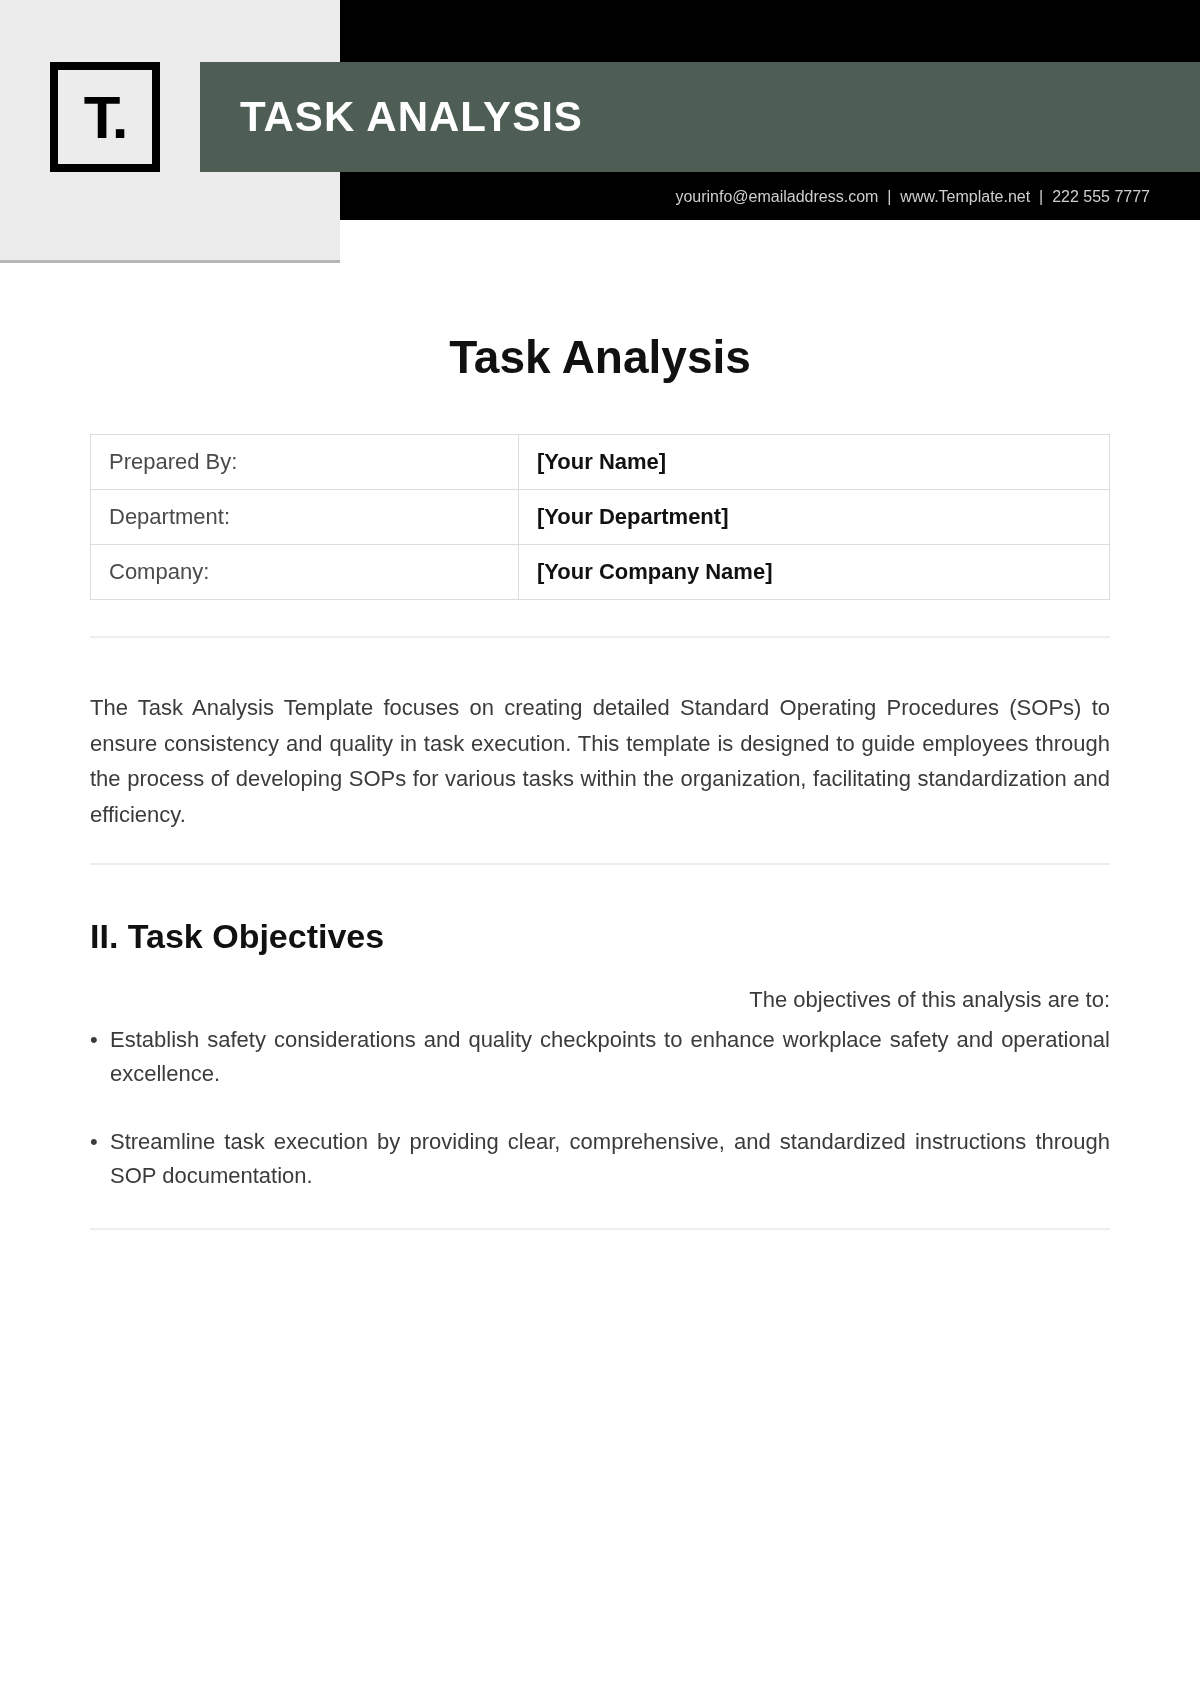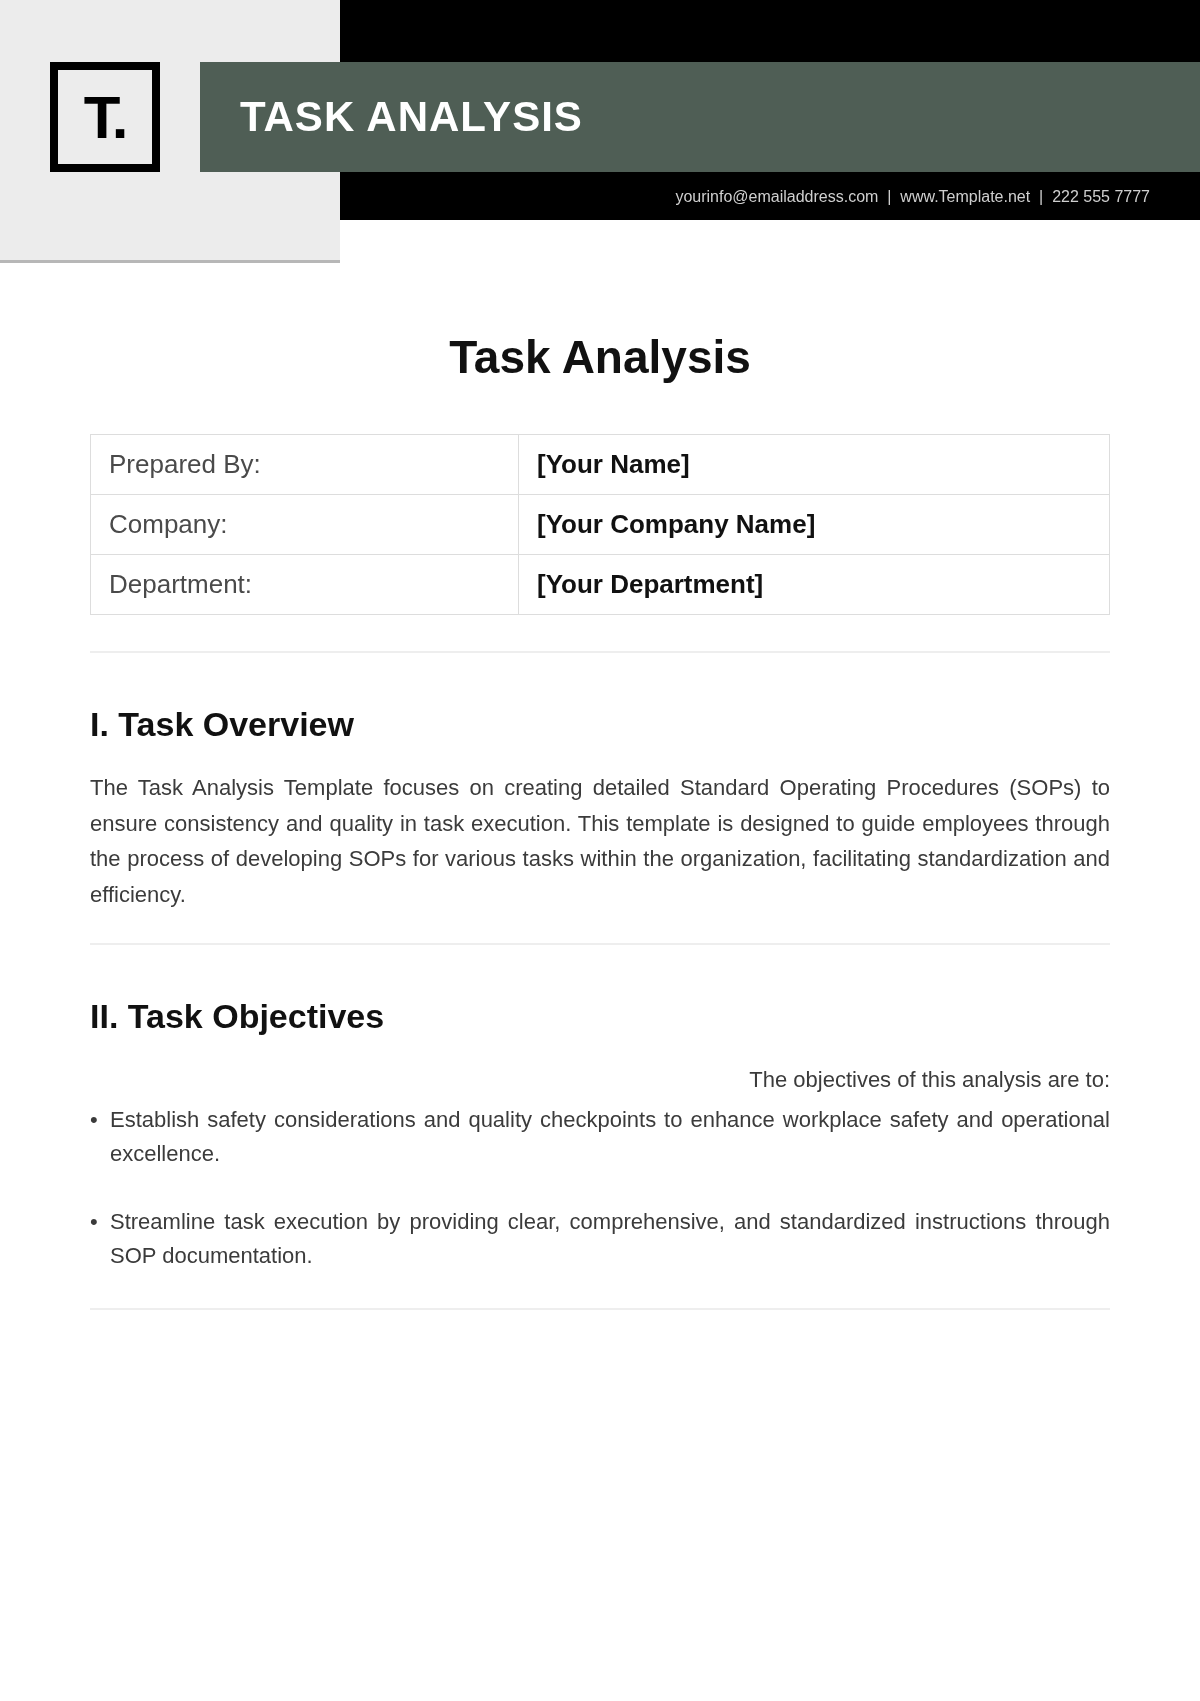--- a/index.html
+++ b/index.html
@@ -7,21 +7,21 @@
 .header-wrap{position:relative;height:220px}
 .black-bar{position:absolute;left:340px;right:0;top:0;height:220px;background:#000}
 .grey-block{position:absolute;left:0;top:0;width:340px;height:263px;background:#ececec}
 .grey-block::after{content:"";position:absolute;left:0;right:0;bottom:0;height:3px;background:#b7b7b7}
 .logo{position:absolute;left:50px;top:62px;width:110px;height:110px;border:8px solid #000;background:#ececec;display:flex;align-items:center;justify-content:center;font-weight:900;font-size:60px;letter-spacing:-2px;color:#000}
 .green-banner{position:absolute;left:200px;right:0;top:62px;height:110px;background:#4f5e55;display:flex;align-items:center;padding-left:40px;color:#fff;font-weight:800;font-size:42px;letter-spacing:1px}
 .contact{position:absolute;right:50px;top:188px;color:#cfcfcf;font-size:16px}
 .page{padding:110px 90px 50px}
 h1.title{text-align:center;font-size:46px;font-weight:800;margin-bottom:50px;color:#111}
 table.info{width:100%;border-collapse:collapse;margin-bottom:36px}
-table.info td{border:1px solid #ddd;padding:14px 18px;font-size:26px;color:#4a4a4a}
+table.info td{border:1px solid #ddd;padding:14px 18px;font-size:22px;color:#4a4a4a}
 table.info td.val{font-weight:700;color:#111}
 .hr{border:none;border-top:2px solid #eee;margin:30px 0 52px}
 h2.sec{font-size:34px;font-weight:800;margin-bottom:26px;color:#111}
 p.body{font-size:22px;line-height:1.62;color:#3b3b3b;text-align:justify;margin-bottom:28px}
 ul.obj{list-style:none;padding:0}
 ul.obj li{font-size:22px;line-height:1.55;color:#3b3b3b;text-align:justify;padding-left:20px;position:relative;margin-bottom:34px}
 ul.obj li::before{content:"•";position:absolute;left:0;top:0;color:#3b3b3b}
 .hr-end{border:none;border-top:2px solid #eee;margin:18px 0 0}
 </style>
 </head>
@@ -48,33 +48,32 @@
 <div class="page">
   <h1 class="title">Task Analysis</h1>
 
   <table class="info">
     <tbody>
         <tr>
       <td style="width:42%">Prepared By:</td>
       <td class="val">[Your Name]</td>
     </tr>
     <tr>
+      <td>Department:</td>
+      <td class="val">[Your Department]</td>
+    </tr>
+    <tr>
       <td>Company:</td>
       <td class="val">[Your Company Name]</td>
-    </tr>
-    <tr>
-      <td>Department:</td>
-      <td class="val">[Your Department]</td>
     </tr>
   </tbody>
     </table>
 
   <hr class="hr">
 
-  <h2 class="sec">I. Task Overview</h2>
   <p class="body">The Task Analysis Template focuses on creating detailed Standard Operating Procedures (SOPs) to ensure consistency and quality in task execution. This template is designed to guide employees through the process of developing SOPs for various tasks within the organization, facilitating standardization and efficiency.</p>
 
   <hr class="hr">
 
   <h2 class="sec">II. Task Objectives</h2>
   <p class="body" style="text-align:right;margin-bottom:6px">The objectives of this analysis are to:</p>
   <ul class="obj">
     <li>Establish safety considerations and quality checkpoints to enhance workplace safety and operational excellence.</li>
     <li>Streamline task execution by providing clear, comprehensive, and standardized instructions through SOP documentation.</li>
   </ul>

